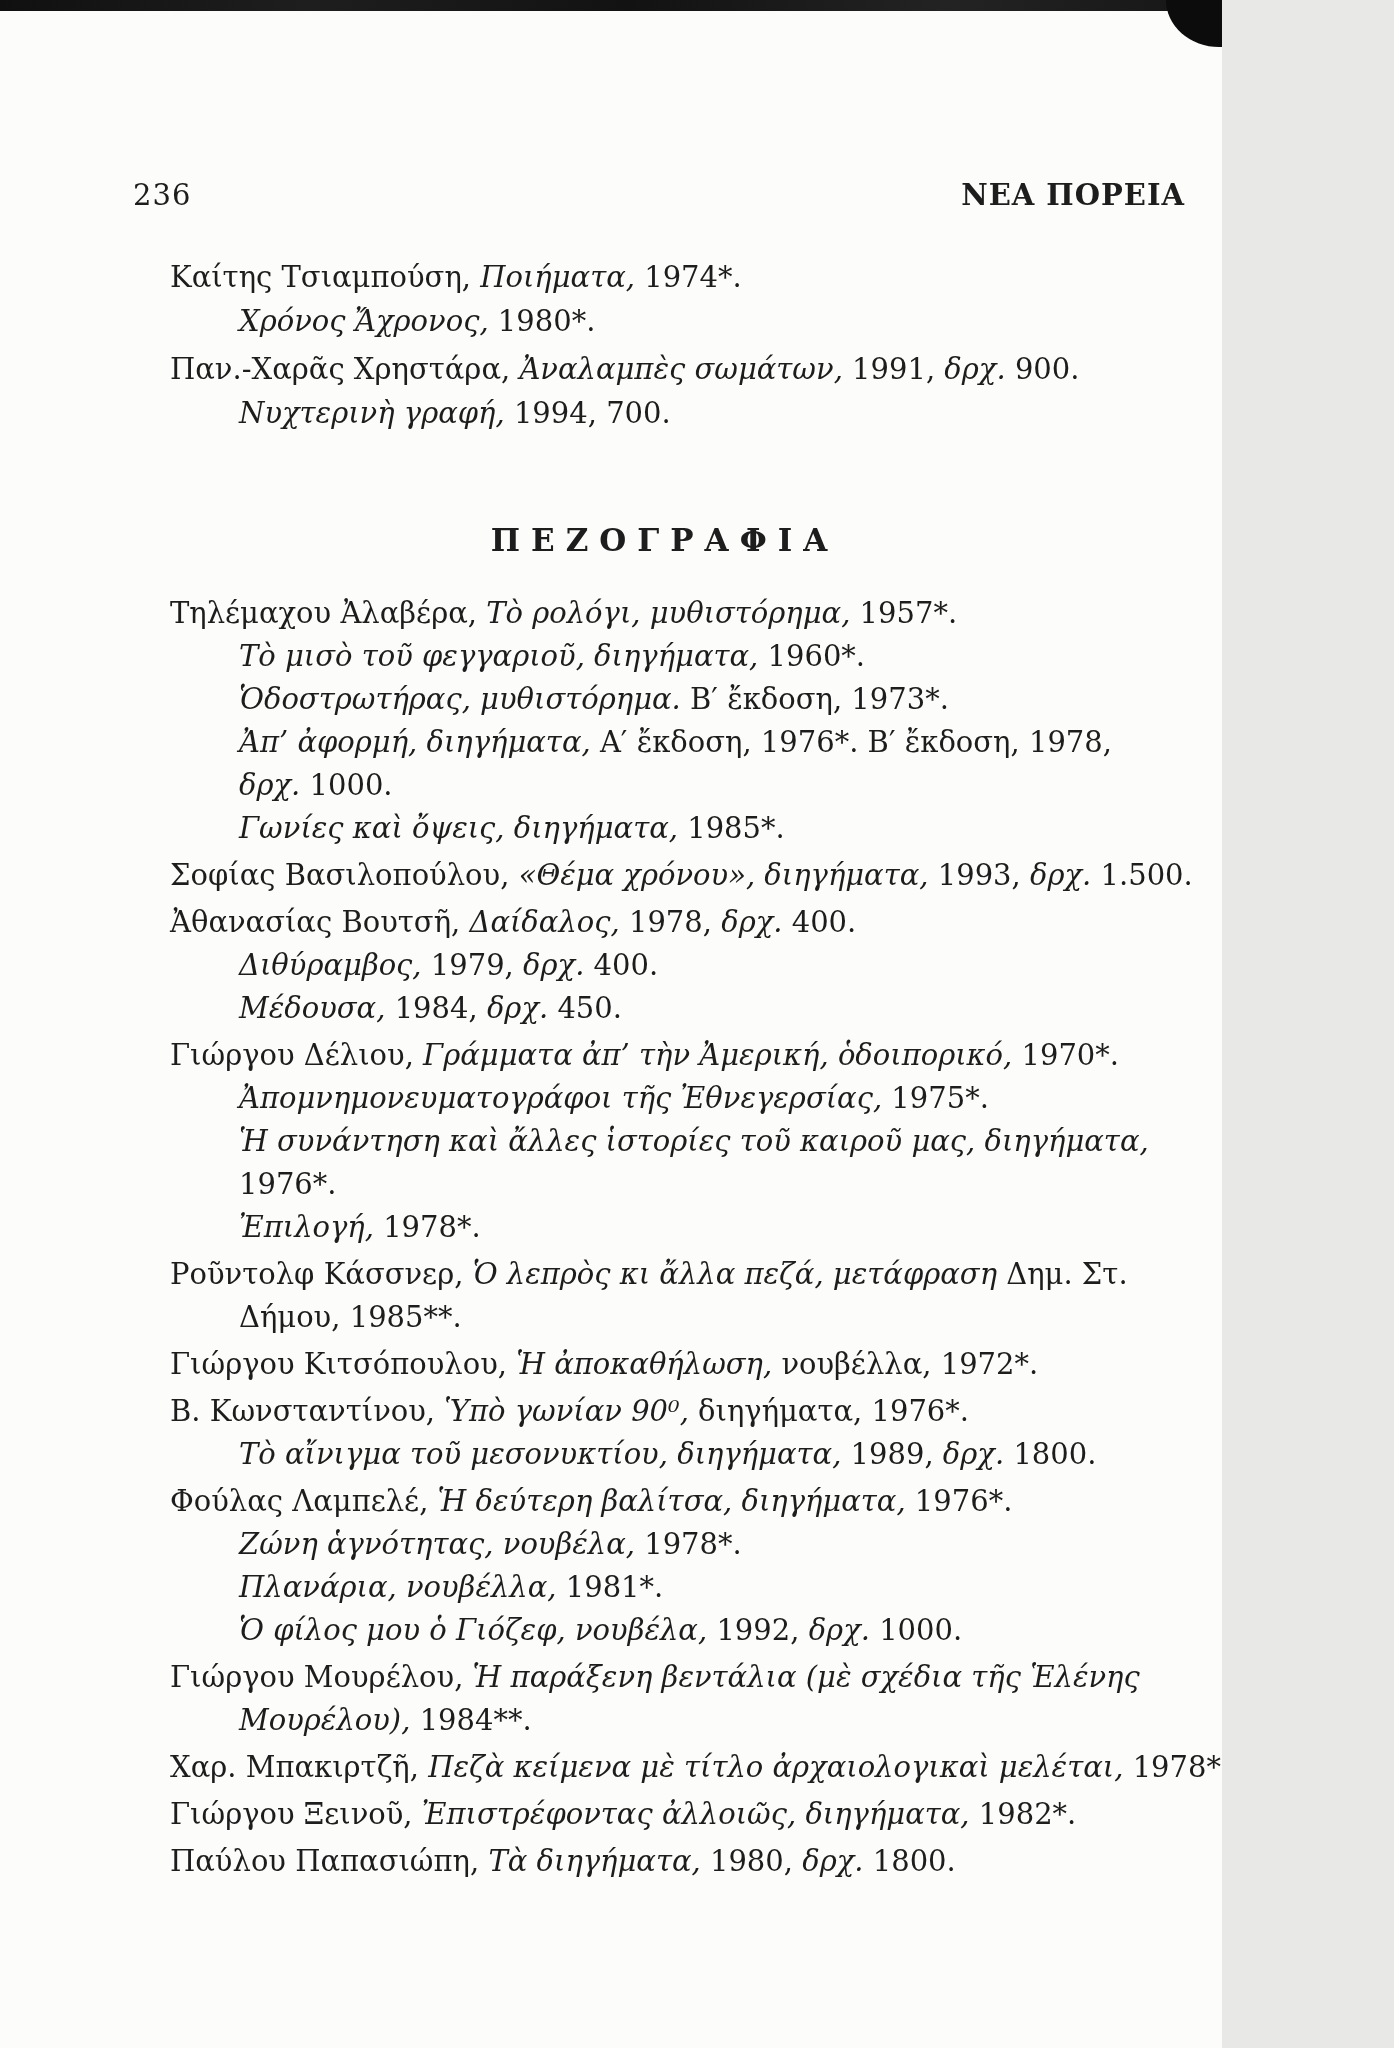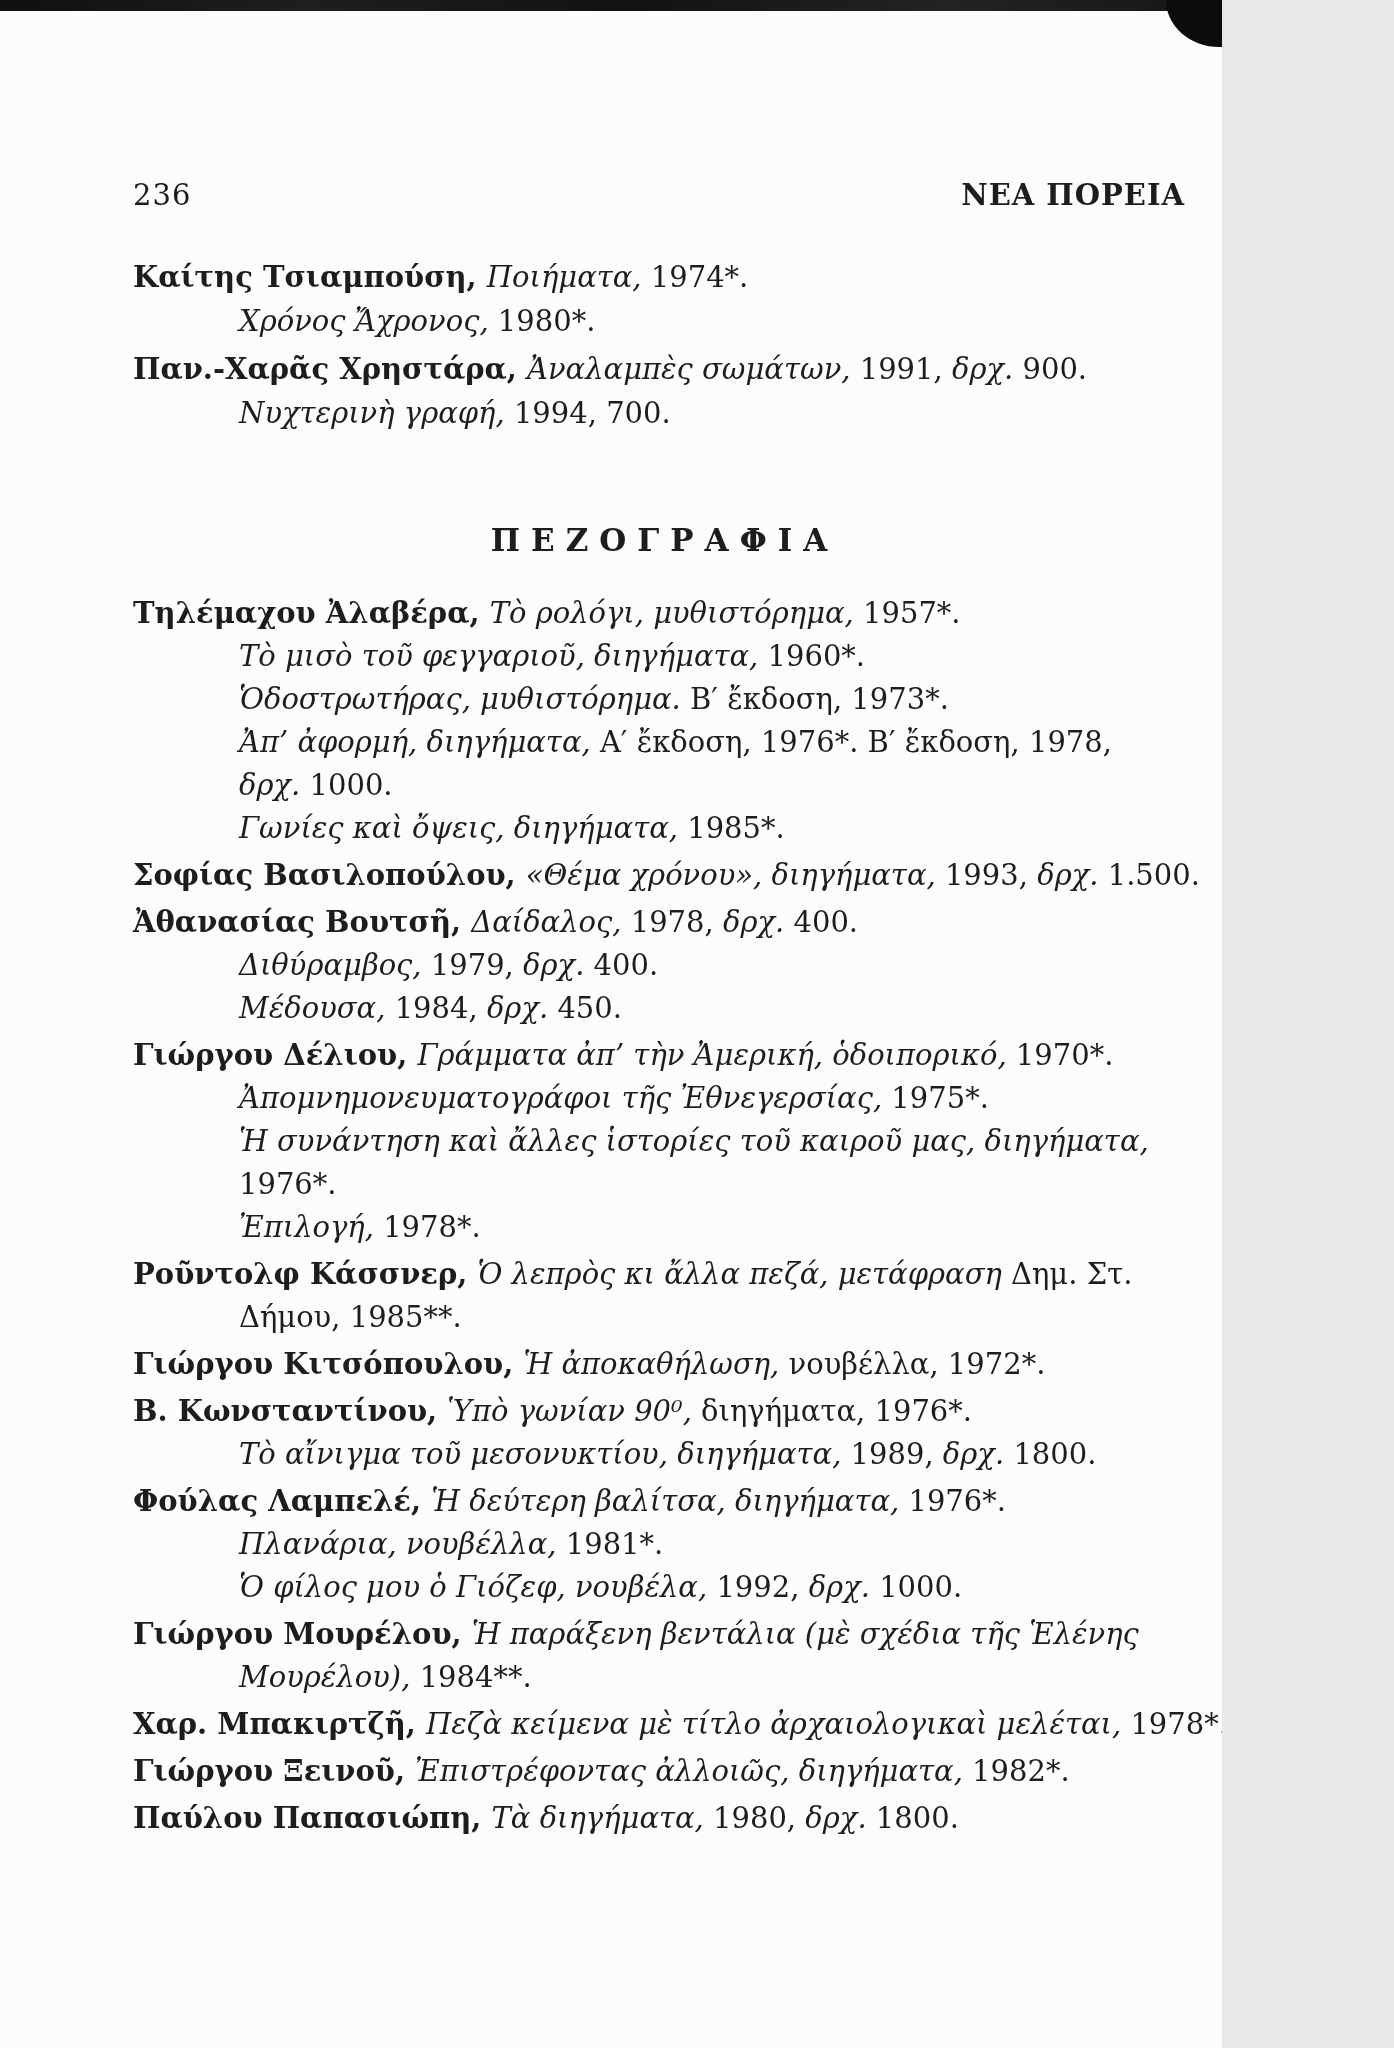--- a/index.html
+++ b/index.html
@@ -40,21 +40,21 @@
   .poetry-list .line{line-height:44px;}
   .section-heading{
     margin-top:85px;margin-bottom:32px;
     text-align:center;font-size:31px;line-height:40px;
     letter-spacing:11px;text-indent:11px;font-weight:bold;
   }
   .prose-list .line{line-height:43px;}
   .line{margin:0;font-size:29px;white-space:nowrap;}
   .line.indent{padding-left:106px;}
   .line.block{margin-top:4px;}
-  .seg-author{font-weight:bold;}
+  .seg-author{font-weight:normal;margin-left:37px;}
   .seg-title{font-style:italic;}
   .seg-plain{font-style:normal;}
 </style>
 </head>
 <body>
 
 <div class="page">
 
   <div class="top-edge"></div>
   <div class="corner-fold"></div>
@@ -97,20 +97,21 @@
         <p class="line indent"><span class="seg-title">Ἀπομνημονευματογράφοι τῆς Ἐθνεγερσίας, </span><span class="seg-plain">1975*.</span></p>
         <p class="line indent"><span class="seg-title">Ἡ συνάντηση καὶ ἄλλες ἱστορίες τοῦ καιροῦ μας, διηγήματα,</span></p>
         <p class="line indent"><span class="seg-plain">1976*.</span></p>
         <p class="line indent"><span class="seg-title">Ἐπιλογή, </span><span class="seg-plain">1978*.</span></p>
         <p class="line block"><span class="seg-author">Ροῦντολφ Κάσσνερ, </span><span class="seg-title">Ὁ λεπρὸς κι ἄλλα πεζά, </span><span class="seg-title">μετάφραση </span><span class="seg-plain">Δημ. Στ.</span></p>
         <p class="line indent"><span class="seg-plain">Δήμου, 1985**.</span></p>
         <p class="line block"><span class="seg-author">Γιώργου Κιτσόπουλου, </span><span class="seg-title">Ἡ ἀποκαθήλωση, </span><span class="seg-plain">νουβέλλα, 1972*.</span></p>
         <p class="line block"><span class="seg-author">Β. Κωνσταντίνου, </span><span class="seg-title">Ὑπὸ γωνίαν 90⁰, </span><span class="seg-plain">διηγήματα, 1976*.</span></p>
         <p class="line indent"><span class="seg-title">Τὸ αἴνιγμα τοῦ μεσονυκτίου, διηγήματα, </span><span class="seg-plain">1989, </span><span class="seg-title">δρχ. </span><span class="seg-plain">1800.</span></p>
         <p class="line block"><span class="seg-author">Φούλας Λαμπελέ, </span><span class="seg-title">Ἡ δεύτερη βαλίτσα, διηγήματα, </span><span class="seg-plain">1976*.</span></p>
+        <p class="line indent"><span class="seg-title">Ζώνη ἁγνότητας, νουβέλα, </span><span class="seg-plain">1978*.</span></p>
         <p class="line indent"><span class="seg-title">Πλανάρια, νουβέλλα, </span><span class="seg-plain">1981*.</span></p>
         <p class="line indent"><span class="seg-title">Ὁ φίλος μου ὁ Γιόζεφ, νουβέλα, </span><span class="seg-plain">1992, </span><span class="seg-title">δρχ. </span><span class="seg-plain">1000.</span></p>
         <p class="line block"><span class="seg-author">Γιώργου Μουρέλου, </span><span class="seg-title">Ἡ παράξενη βεντάλια (μὲ σχέδια τῆς Ἑλένης</span></p>
         <p class="line indent"><span class="seg-title">Μουρέλου), </span><span class="seg-plain">1984**.</span></p>
         <p class="line block"><span class="seg-author">Χαρ. Μπακιρτζῆ, </span><span class="seg-title">Πεζὰ κείμενα μὲ τίτλο ἀρχαιολογικαὶ μελέται, </span><span class="seg-plain">1978*.</span></p>
         <p class="line block"><span class="seg-author">Γιώργου Ξεινοῦ, </span><span class="seg-title">Ἐπιστρέφοντας ἀλλοιῶς, διηγήματα, </span><span class="seg-plain">1982*.</span></p>
         <p class="line block"><span class="seg-author">Παύλου Παπασιώπη, </span><span class="seg-title">Τὰ διηγήματα, </span><span class="seg-plain">1980, </span><span class="seg-title">δρχ. </span><span class="seg-plain">1800.</span></p>
       </div>
 
   </div>

